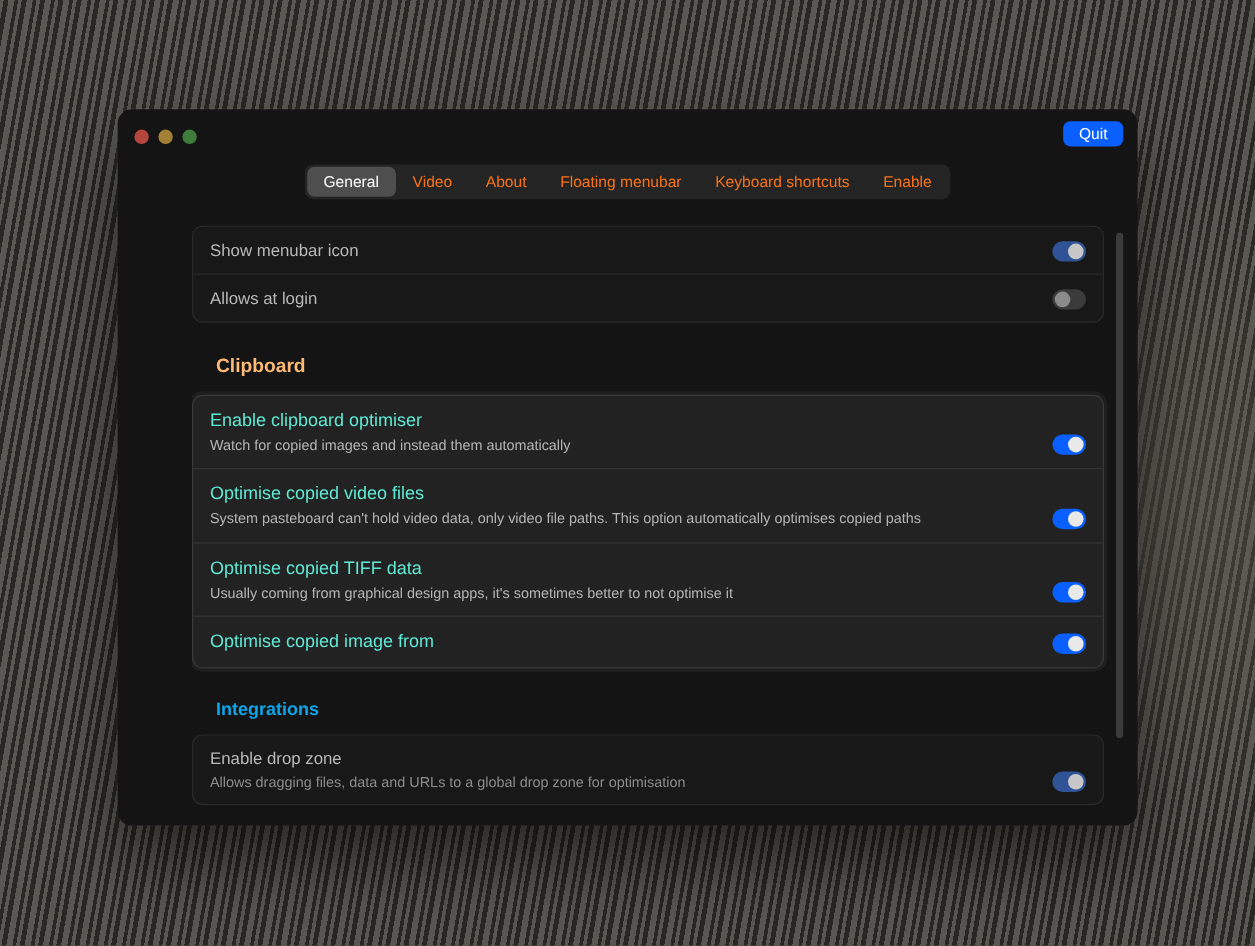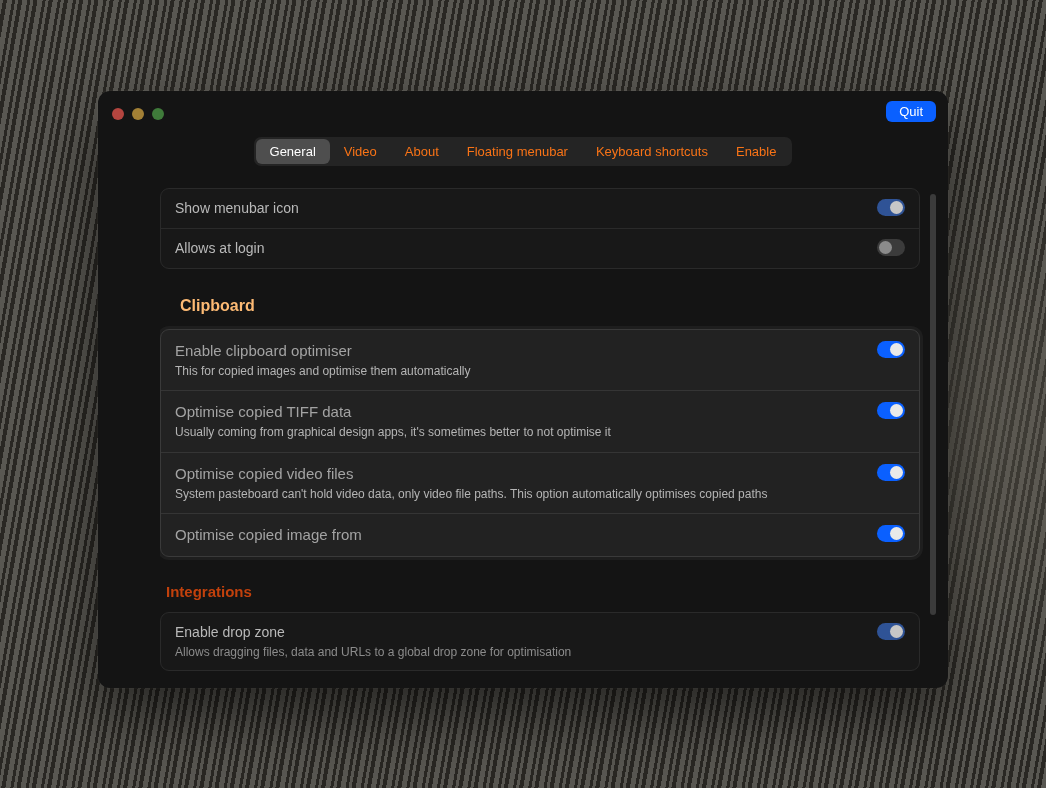--- a/index.html
+++ b/index.html
@@ -124,53 +124,53 @@
     overflow: hidden;
     margin-bottom: 28px;
   }
   .panel.highlight {
     background: #222222;
     border-color: #3a3a3a;
     box-shadow: 0 0 0 3px rgba(60,60,60,0.25);
     margin-bottom: 26px;
   }
   .section-title {
-    color: #c2410c;
+    color: #0ea5e9;
     font-size: 15px;
     font-weight: 600;
-    margin: 0 0 12px 6px;
+    margin: 0 0 12px 20px;
   }
   .section-title.clipboard {
     color: #fdba74;
     font-size: 16px;
     font-weight: 700;
     margin: 0 0 14px 20px;
   }
 
   .section-block { margin-bottom: 24px; }
 
   .row {
     display: flex;
-    align-items: flex-start;
+    align-items: flex-end;
     justify-content: space-between;
     padding: 10px 14px 10px 14px;
     border-top: 1px solid #2a2a2a;
   }
   .panel .row:first-child { border-top: none; }
   .panel.highlight .row { border-top-color: #353535; padding: 11px 14px; }
   .panel.highlight .row:first-child { border-top: none; }
 
   .row .text { flex: 1; min-width: 0; }
   .row .label {
     color: #b9b9b9;
     font-size: 14px;
     line-height: 1.35;
   }
   .panel.highlight .row .label {
-    color: #a3a3a3;
+    color: #5eead4;
     font-size: 15px;
   }
   .row .desc {
     color: #8c8c8c;
     font-size: 12px;
     margin-top: 2px;
     line-height: 1.35;
   }
   .panel.highlight .row .desc { color: #b5b5b5; }
 
@@ -244,39 +244,39 @@
             </div>
         </div>
       </div>
 
       <div class="section-block">
         <div class="section-title clipboard">Clipboard</div>
         <div class="panel highlight">
           <div class="row">
             <div class="text">
               <div class="label">Enable clipboard optimiser</div>
-              <div class="desc">This for copied images and optimise them automatically</div>
+              <div class="desc">Watch for copied images and instead them automatically</div>
+            </div>
+            <div class="toggle on">
+                <div class="knob"></div>
+              </div>
+          </div>
+          <div class="row">
+            <div class="text">
+              <div class="label">Optimise copied video files</div>
+              <div class="desc">System pasteboard can't hold video data, only video file paths. This option automatically optimises copied paths</div>
             </div>
             <div class="toggle on">
                 <div class="knob"></div>
               </div>
           </div>
           <div class="row">
             <div class="text">
               <div class="label">Optimise copied TIFF data</div>
               <div class="desc">Usually coming from graphical design apps, it's sometimes better to not optimise it</div>
-            </div>
-            <div class="toggle on">
-                <div class="knob"></div>
-              </div>
-          </div>
-          <div class="row">
-            <div class="text">
-              <div class="label">Optimise copied video files</div>
-              <div class="desc">System pasteboard can't hold video data, only video file paths. This option automatically optimises copied paths</div>
             </div>
             <div class="toggle on">
                 <div class="knob"></div>
               </div>
           </div>
           <div class="row">
             <div class="text">
               <div class="label">Optimise copied image from</div>
             </div>
             <div class="toggle on">

